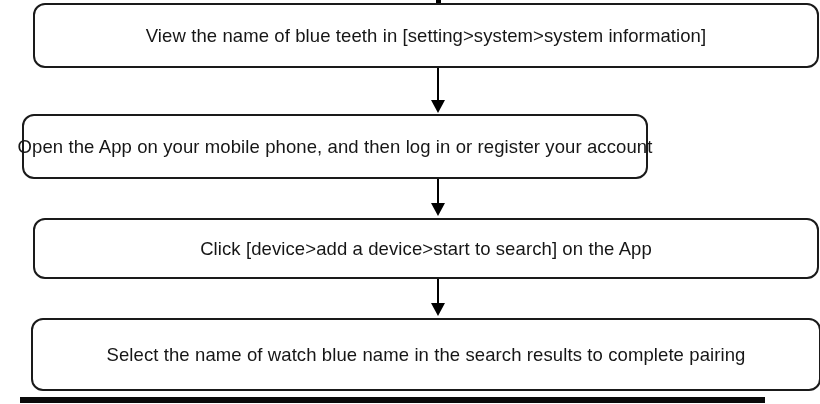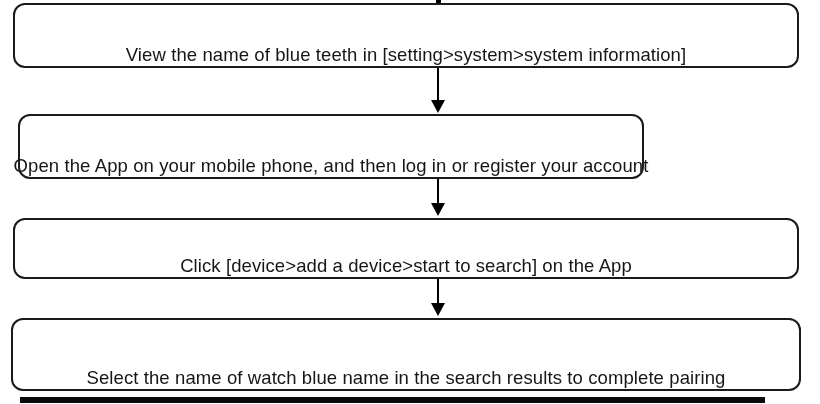--- a/index.html
+++ b/index.html
@@ -11,32 +11,33 @@
     font-family: "Liberation Sans", sans-serif;
     overflow: hidden;
   }
   .flow-box {
     position: absolute;
     box-sizing: border-box;
     background: #ffffff;
     border: 2px solid #1a1a1a;
     border-radius: 12px;
     display: flex;
-    align-items: flex-end;
+    align-items: center;
     justify-content: center;
+    margin-left: 20px;
   }
   .flow-label {
     color: #161616;
     font-size: 18.5px;
     white-space: nowrap;
     text-align: center;
     letter-spacing: 0.1px;
   }
   #box-1 { left: 13px;  top: 3px;   width: 786px; height: 65px; }
-  #box-2 { left: 18px;  top: 114px; width: 626px; height: 65px; }
+  #box-2 { left: 2px;  top: 114px; width: 626px; height: 65px; }
   #box-3 { left: 13px;  top: 218px; width: 786px; height: 61px; }
   #box-4 { left: 11px;  top: 318px; width: 790px; height: 73px; }
 
   .arrow-shaft {
     position: absolute;
     left: 437px;
     width: 2px;
     background: #000000;
   }
   #arrow-1-shaft { top: 68px;  height: 34px; }

